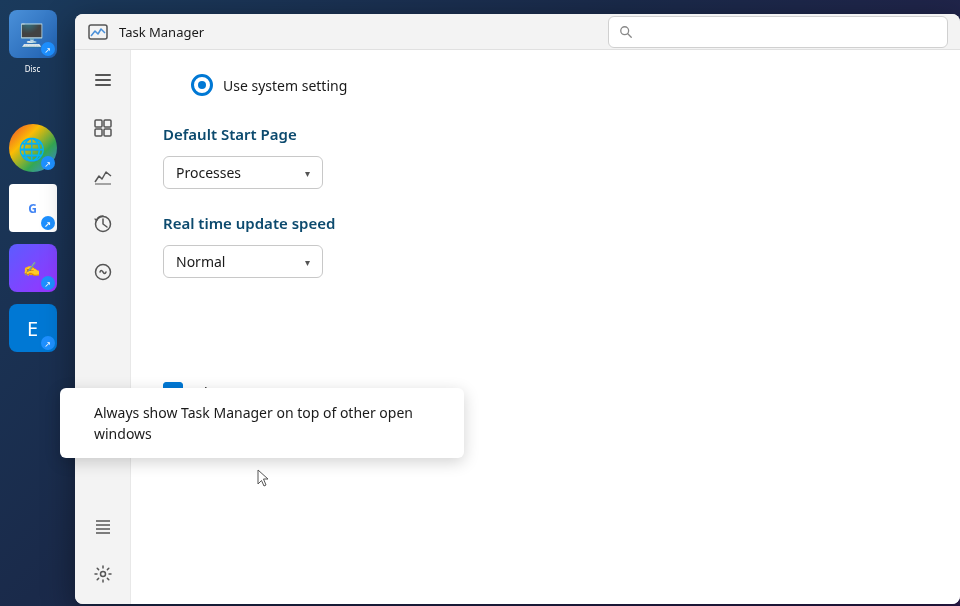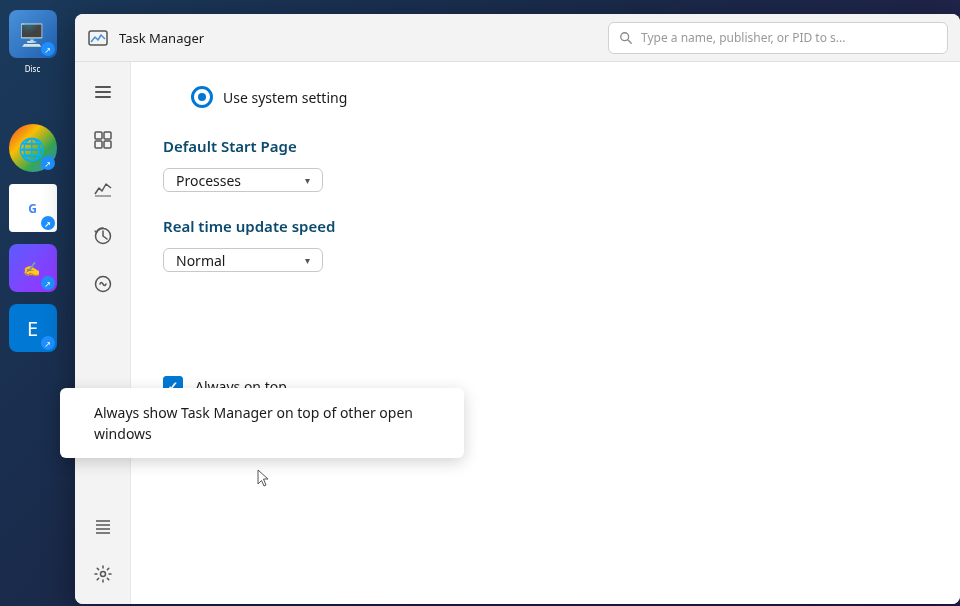--- a/index.html
+++ b/index.html
@@ -108,21 +108,21 @@
       background: #f3f3f3;
       border-radius: 8px;
       box-shadow: 0 8px 32px rgba(0,0,0,0.4);
       display: flex;
       flex-direction: column;
       overflow: hidden;
     }
 
     
     .title-bar {
-      height: 48px;
+      height: 36px;
       background: #f3f3f3;
       display: flex;
       align-items: center;
       padding: 0 12px;
       border-bottom: 1px solid #e0e0e0;
       gap: 10px;
     }
 
     .title-bar-icon {
       width: 22px;
@@ -246,21 +246,21 @@
       font-weight: 600;
       color: #0c4a6e;
       margin-bottom: 12px;
     }
 
     
     .dropdown {
       display: flex;
       align-items: center;
       justify-content: space-between;
-      height: 24px;
+      height: 33px;
       padding: 0 12px;
       border: 1px solid #c8c8c8;
       border-radius: 6px;
       background: white;
       cursor: pointer;
       width: 160px;
       margin-bottom: 24px;
     }
 
     .dropdown-text {
@@ -388,21 +388,20 @@
         <rect x="1" y="3" width="18" height="14" rx="2" stroke="#555" stroke-width="1.5" fill="none"></rect>
         <polyline points="3,14 7,9 10,12 13,7 17,11" stroke="#4a90d9" stroke-width="1.5" fill="none" stroke-linejoin="round"></polyline>
       </svg>
     </div>
     <span class="title-bar-title">Task Manager</span>
     <div class="title-bar-search">
       <svg class="search-icon-svg" viewBox="0 0 16 16" fill="none">
         <circle cx="6.5" cy="6.5" r="4.5" stroke="#888" stroke-width="1.5"></circle>
         <line x1="10" y1="10" x2="14" y2="14" stroke="#888" stroke-width="1.5" stroke-linecap="round"></line>
       </svg>
-      <span class="search-placeholder">Type a name, publisher, or PID to s...</span>
     </div>
   </div>
 
   <div class="main-content">
 
     <div class="sidebar">
       <div class="sidebar-item">
         <svg width="20" height="20" viewBox="0 0 20 20" fill="none">
           <line x1="3" y1="5" x2="17" y2="5" stroke="#555" stroke-width="2" stroke-linecap="round"></line>
           <line x1="3" y1="10" x2="17" y2="10" stroke="#555" stroke-width="2" stroke-linecap="round"></line>

